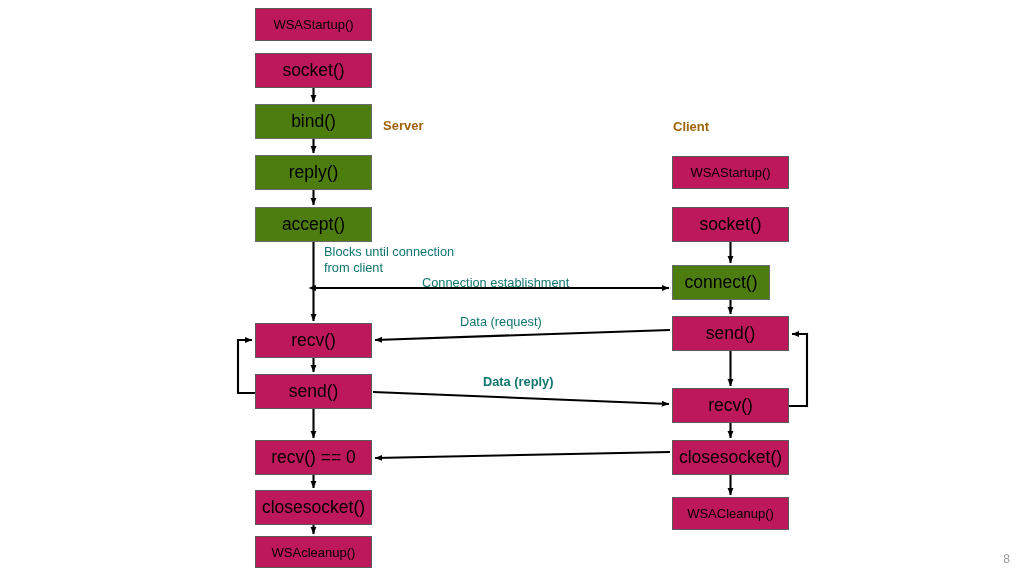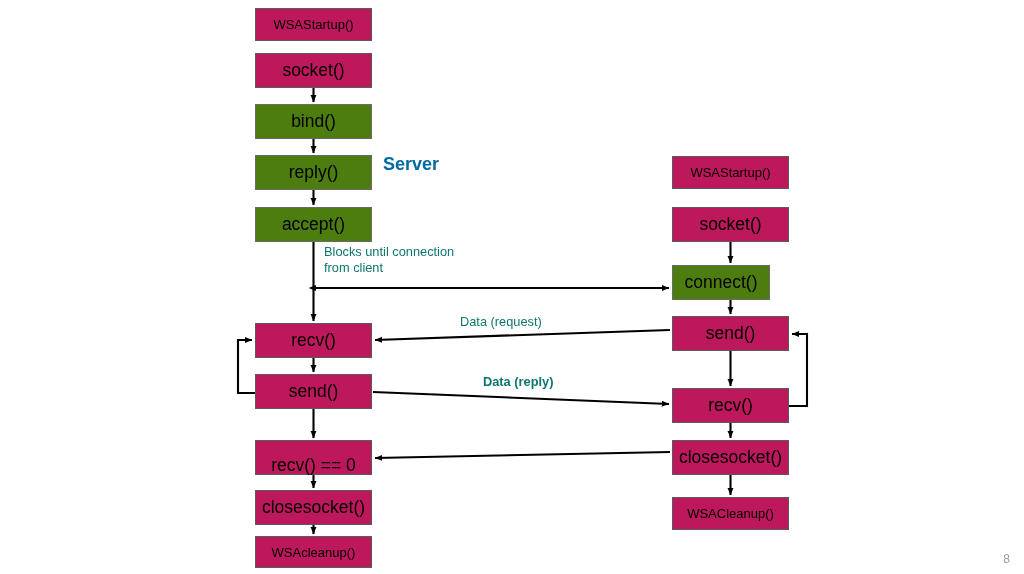--- a/index.html
+++ b/index.html
@@ -38,24 +38,23 @@
   }
   .node-box.hl {
     background: #4d7c0f;
     border-color: #6a6a6a;
   }
   .node-box.sz-lg { font-size: 17.5px; }
   .node-box.sz-sm { font-size: 13px; }
   .col-title {
     position: absolute;
     font-weight: bold;
-    font-size: 18px;
-    color: #0369a1;
+    font-size: 13px;
+    color: #a16207;
     white-space: nowrap;
-    margin-top: 36px;
   }
   .edge-label {
     position: absolute;
     font-size: 12.8px;
     color: #0f766e;
     white-space: nowrap;
     line-height: 1.25;
   }
   .page-number {
     position: absolute;
@@ -128,21 +127,21 @@
     </div>
     <div class="node-box sz-lg hl" style="left:255px; top:207px; width:117px; height:35px;">
       <span>accept()</span>
     </div>
     <div class="node-box sz-lg" style="left:255px; top:323px; width:117px; height:35px;">
       <span>recv()</span>
     </div>
     <div class="node-box sz-lg" style="left:255px; top:374px; width:117px; height:35px;">
       <span>send()</span>
     </div>
-    <div class="node-box sz-lg" style="left:255px; top:440px; width:117px; height:35px;align-items:flex-end;">
+    <div class="node-box sz-lg" style="left:255px; top:440px; width:117px; height:35px;">
       <span>recv() == 0</span>
     </div>
     <div class="node-box sz-lg" style="left:255px; top:490px; width:117px; height:35px;">
       <span>closesocket()</span>
     </div>
     <div class="node-box sz-sm" style="left:255px; top:536px; width:117px; height:32px;">
       <span>WSAcleanup()</span>
     </div>
   </div>
 
@@ -171,20 +170,21 @@
       <span>WSACleanup()</span>
     </div>
   </div>
 
   <div class="edge-label" style="left:324px; top:244px;">
     <div>Blocks until connection</div>
     <div>from client</div>
   </div>
 
   <div class="edge-label" style="left:422px; top:275px;">
+    <div>Connection establishment</div>
   </div>
 
   <div class="edge-label" style="left:460px; top:314px;">
     <div>Data (request)</div>
   </div>
 
   <div class="edge-label" style="left:483px; top:374px;font-weight:bold;">
     <div>Data (reply)</div>
   </div>
 

